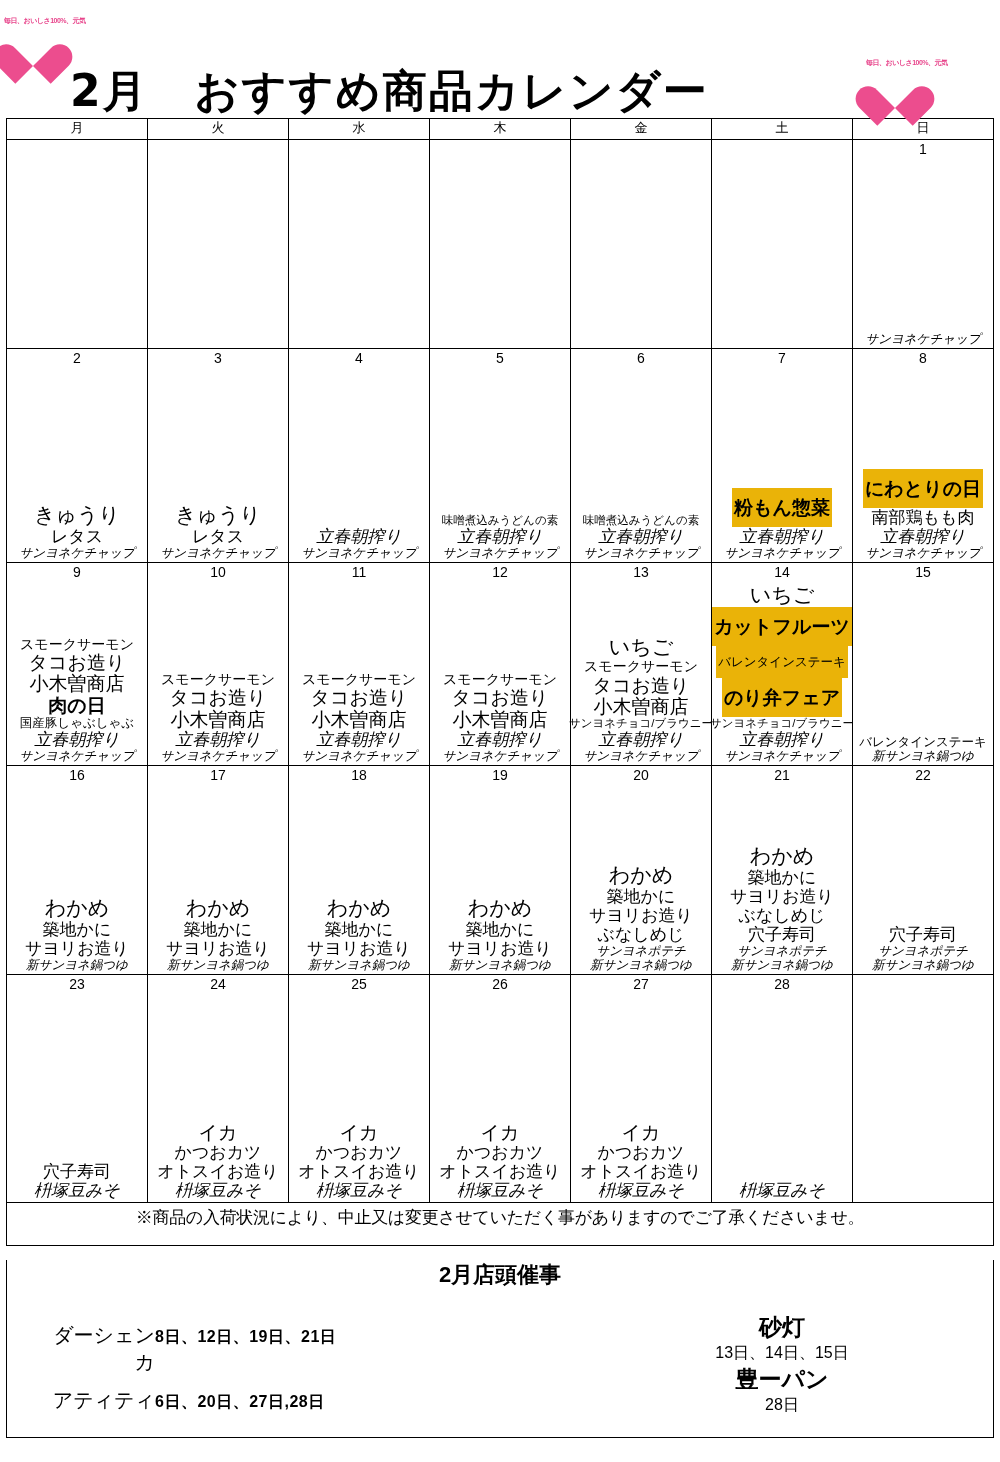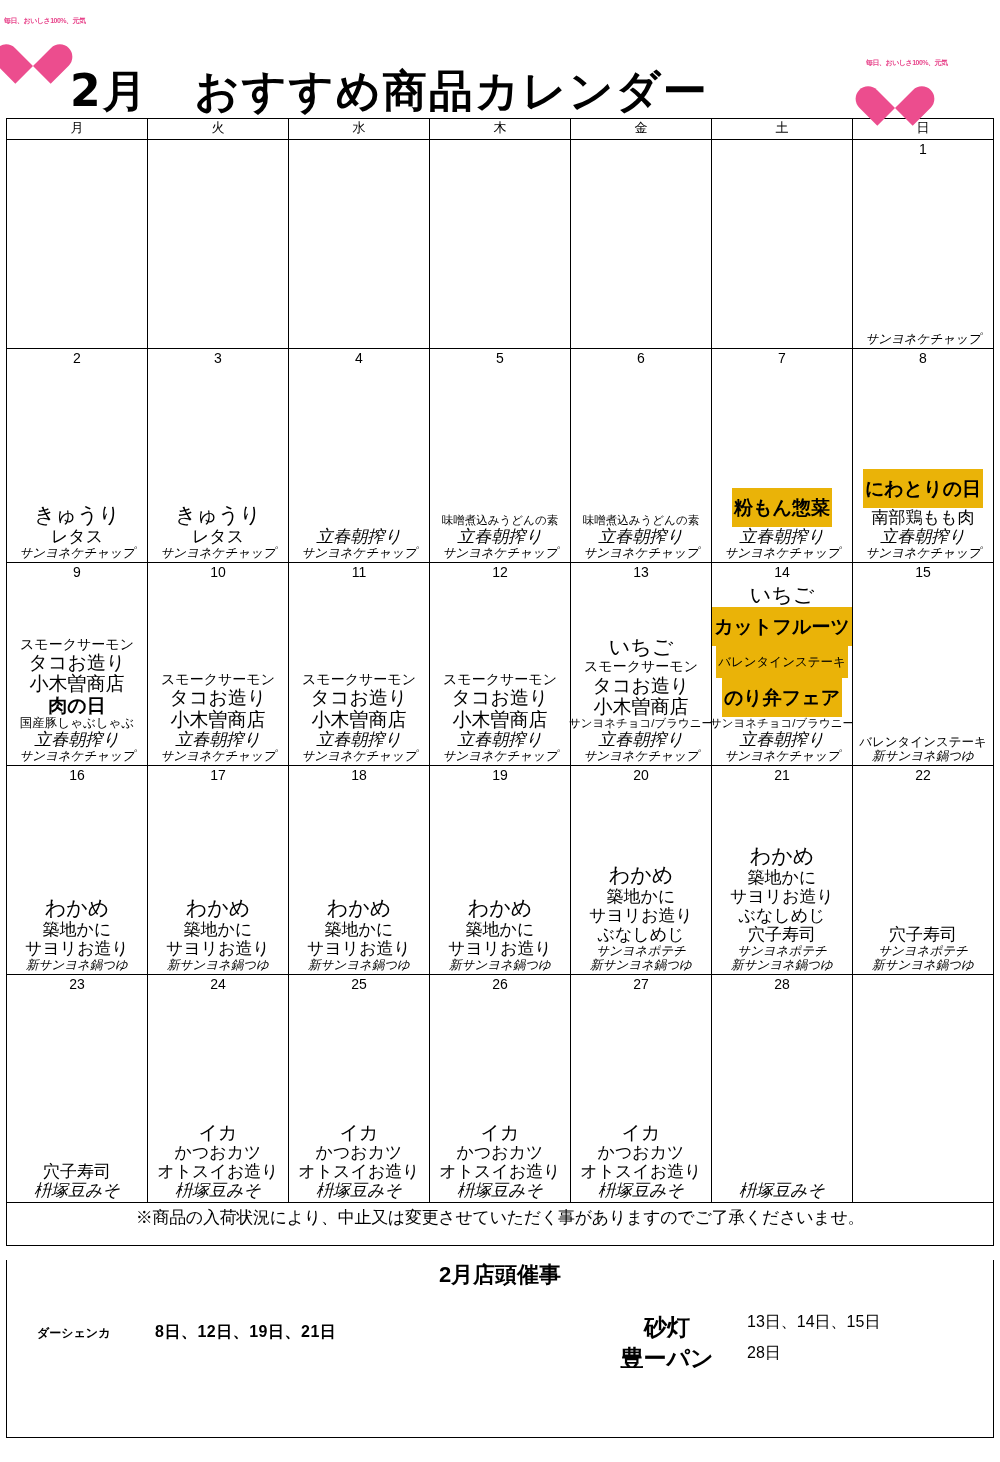--- a/index.html
+++ b/index.html
@@ -211,43 +211,44 @@
     top: 62px;
     width: 420px;
   }
   .ev-row {
     display: flex;
     align-items: baseline;
     margin-bottom: 11px;
   }
   .ev-name {
     width: 118px;
-    font-size: 12px;
-    text-align: left;
-    font-weight: bold;
+    font-size: 20px;
+    text-align: right;
+    font-weight: normal;
   }
   .ev-dates {
     font-size: 16px;
     font-weight: bold;
     letter-spacing: 0.5px;
   }
   .ev-right {
     position: absolute;
     left: 580px;
     top: 52px;
     width: 390px;
   }
   .ev-right .big {
     font-size: 23px;
     font-weight: bold;
     text-align: left;
   }
   .ev-right .rrow {
     display: flex;
-    align-items: flex-start;
+    align-items: center;
+    flex-direction: column;
   }
   .ev-right .rname {
     width: 160px;
     text-align: center;
   }
   .ev-right .rdates {
     font-size: 16px;
     font-weight: normal;
   }
 </style>
@@ -707,20 +708,24 @@
 
   <div class="notice">※商品の入荷状況により、中止又は変更させていただく事がありますのでご了承くださいませ。</div>
 
   <div class="events">
     <div class="events-title">2月店頭催事</div>
     <div class="ev-left" id="ev-left">
         <div class="ev-row">
           <div class="ev-name">ダーシェンカ</div>
           <div class="ev-dates">8日、12日、19日、21日</div>
         </div>
+        <div class="ev-row">
+          <div class="ev-name">アティティ</div>
+          <div class="ev-dates">6日、20日、27日,28日</div>
+        </div>
       </div>
     <div class="ev-right" id="ev-right">
         <div class="rrow">
           <div class="rname big">砂灯</div>
           <div class="rdates">13日、14日、15日</div>
         </div>
         <div class="rrow">
           <div class="rname big">豊ーパン</div>
           <div class="rdates">28日</div>
         </div>

